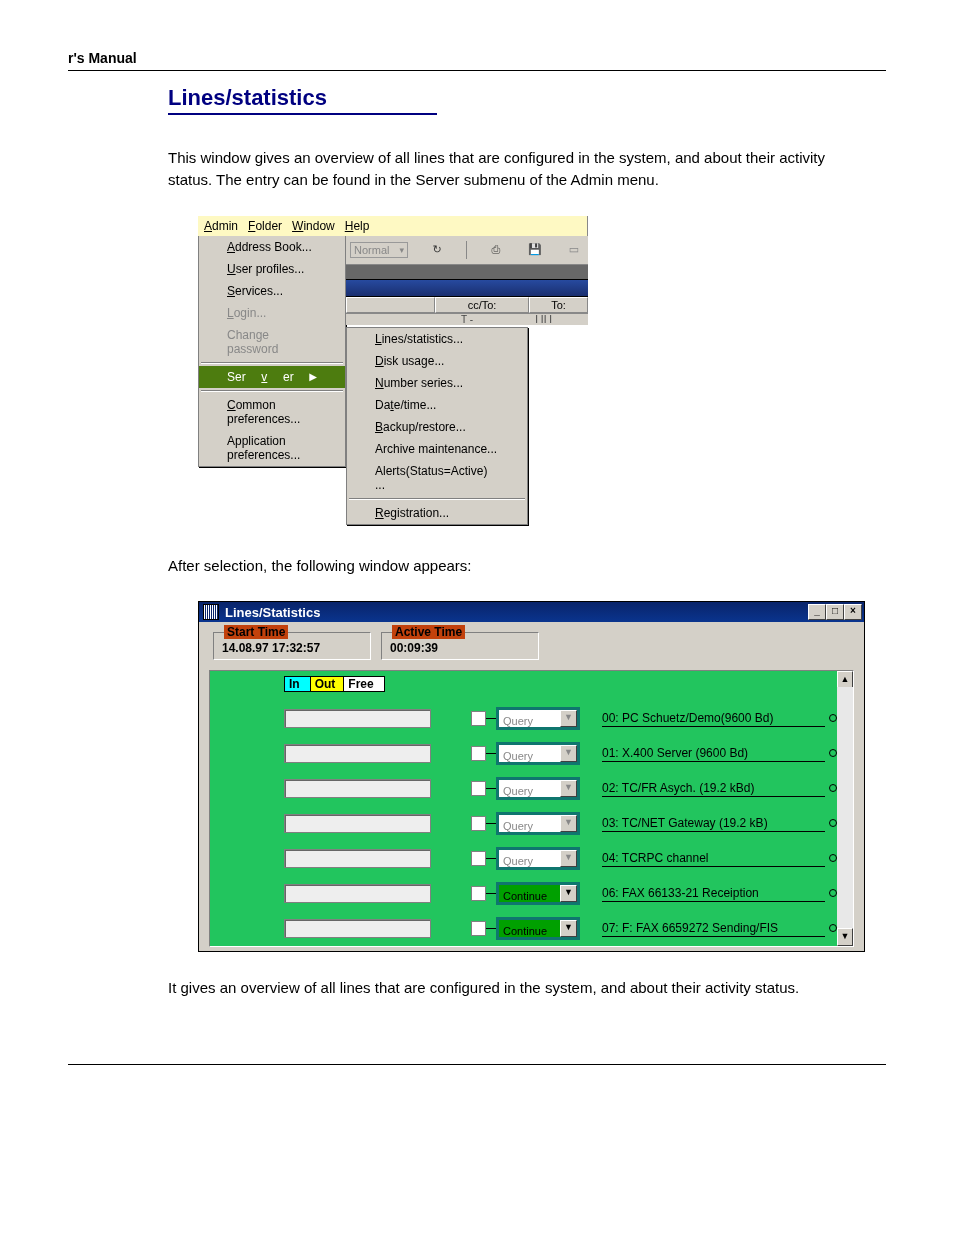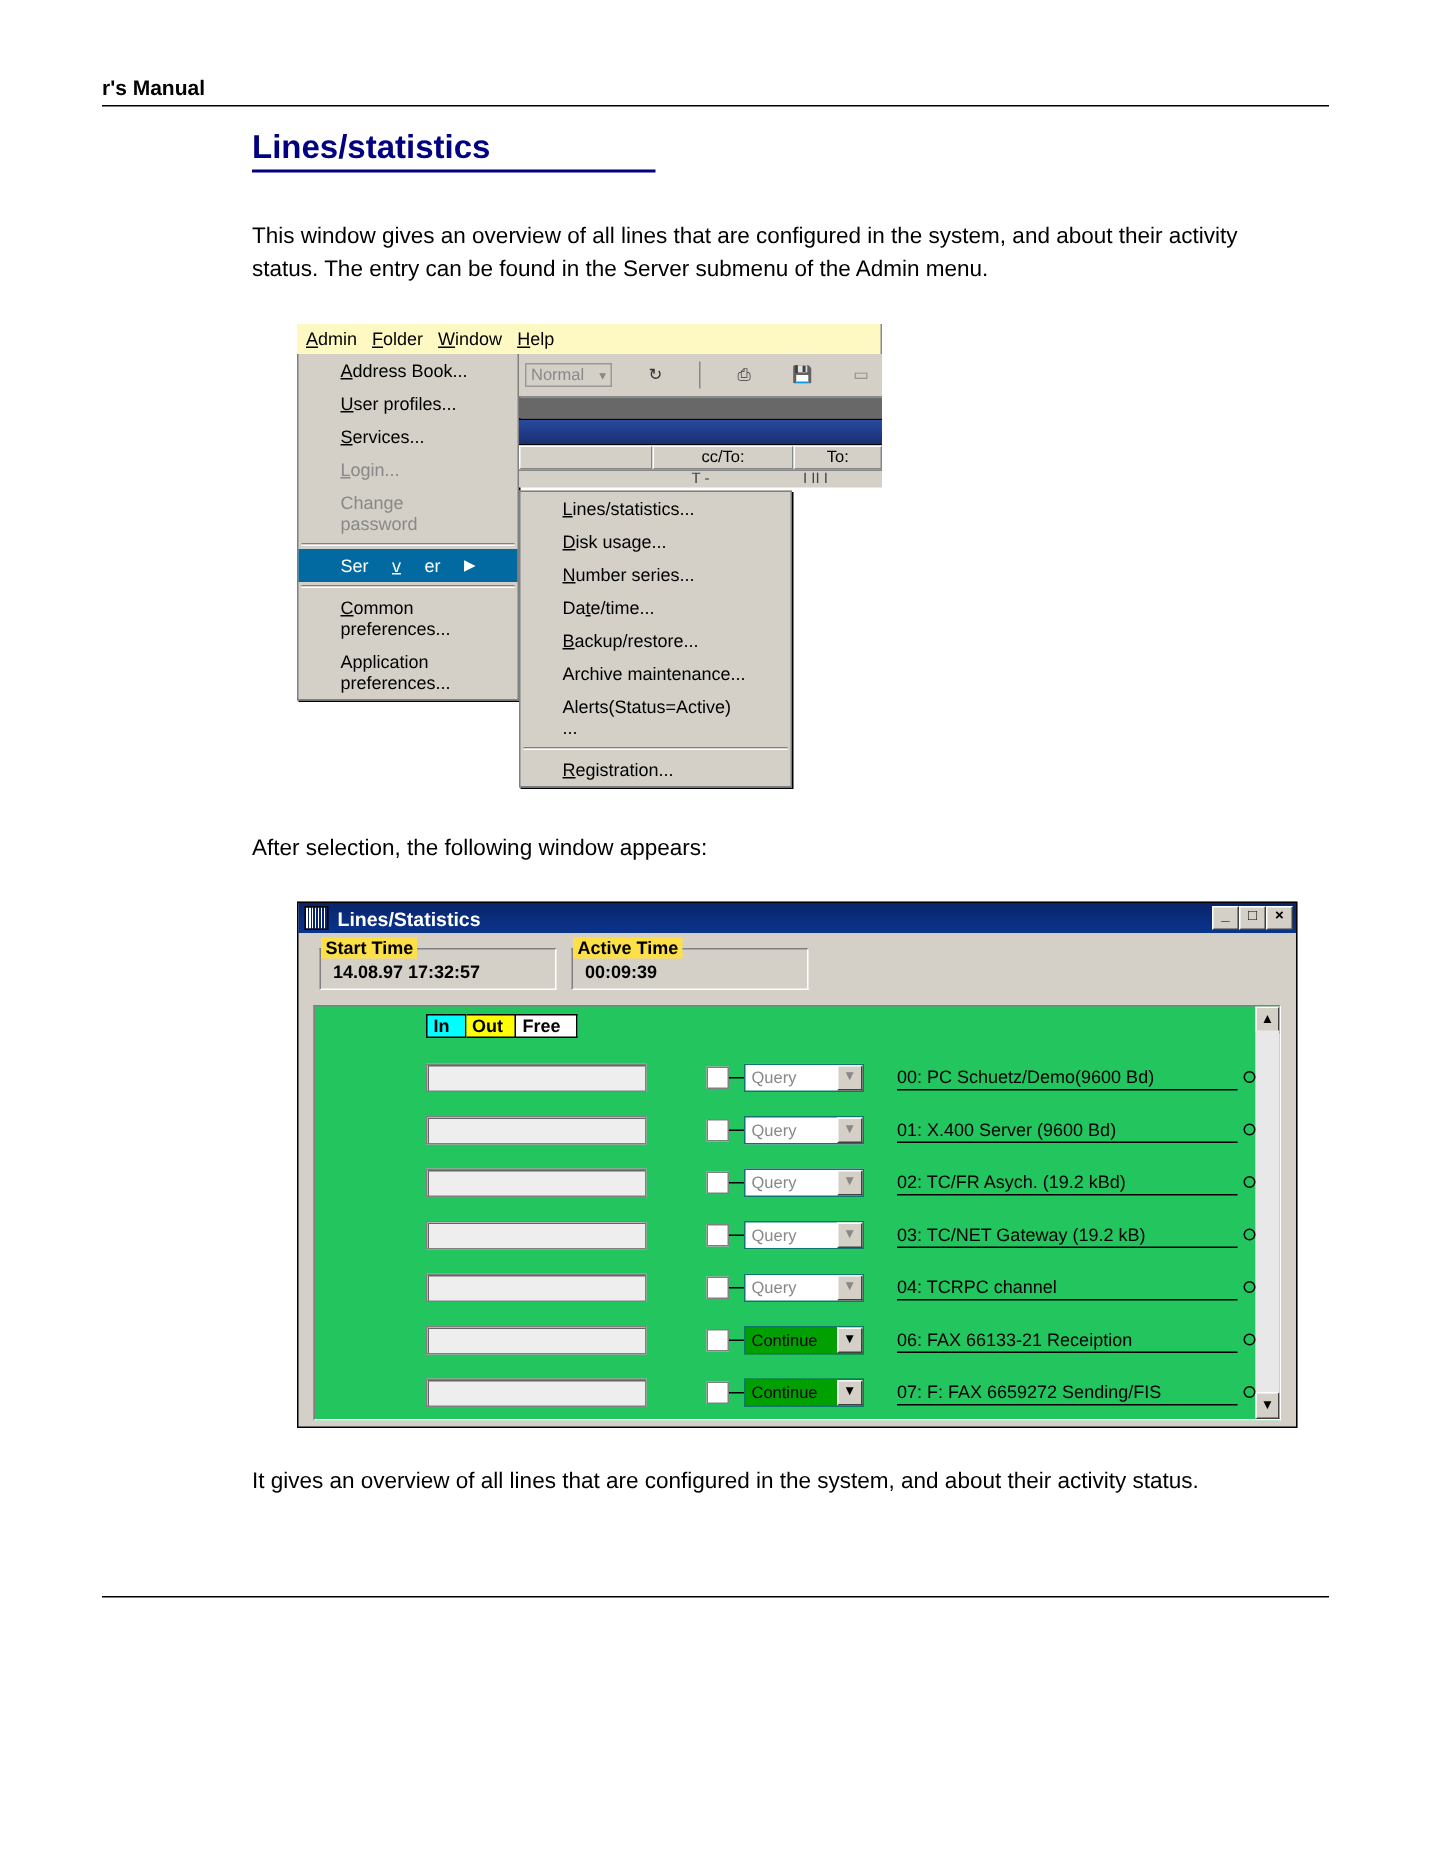--- a/index.html
+++ b/index.html
@@ -81,21 +81,21 @@
     border: 1px solid #808080;
     border-top: none;
     box-shadow: 1px 1px 0 #000;
   }
   .menu-item {
     padding: 4px 28px;
     cursor: default;
   }
   .menu-item.disabled { color: #888; }
   .menu-item.selected {
-    background: #0369a1;
+    background: #4d7c0f;
     color: #fff;
     display: flex;
     justify-content: space-between;
     align-items: center;
   }
   .menu-div {
     border-top: 1px solid #808080;
     border-bottom: 1px solid #fff;
     margin: 2px 2px;
   }
@@ -182,21 +182,21 @@
     font-size:10px; line-height:12px; text-align:center; font-family:Arial;
     color:#000;
   }
 
   .timegroups { display:flex; gap:10px; padding:10px 10px 6px 14px;}
   .group {
     border:1px solid #808080; border-right-color:#fff; border-bottom-color:#fff;
     padding: 8px 8px 4px 8px; position:relative;
   }
   .group .legend {
-    position:absolute; top:-8px; left:0; background:#fde047;
+    position:absolute; top:-8px; left:10px; background:#c2410c;
     padding:0 3px; font-weight:bold;
   }
   .group .value { font-weight:bold; }
 
   .lines-area {
     margin: 4px 10px 4px 10px;
     background:#22c55e;
     border:1px solid #808080; border-right-color:#fff; border-bottom-color:#fff;
     position:relative;
     height: 275px;
@@ -235,22 +235,22 @@
     background:#eee;
     box-shadow: inset 1px 1px 0 #666;
   }
   .chk {
     width:13px; height:13px; border:1px solid #808080;
     box-shadow: inset 1px 1px 0 #fff;
     margin-left:40px; background:#fff;
   }
   .hl { width:10px; border-top:1px solid #000; margin:0;}
   .combo {
-    height:17px; border:1px solid #0f766e;
-    display:flex; align-items:center;
+    height:17px; border:3px solid #0f766e;
+    display:flex; align-items:flex-end;
     font-size:11px; padding-left:4px;
     background:#fff;
     color:#888;
     width:74px;
     justify-content:space-between;
   }
   .combo.green { background:#00a000; color:#000; font-weight:normal;}
   .combo .dd {
     width:15px; height:15px; background:#d4d0c8;
     border:1px solid #fff; border-right-color:#404040; border-bottom-color:#404040;

